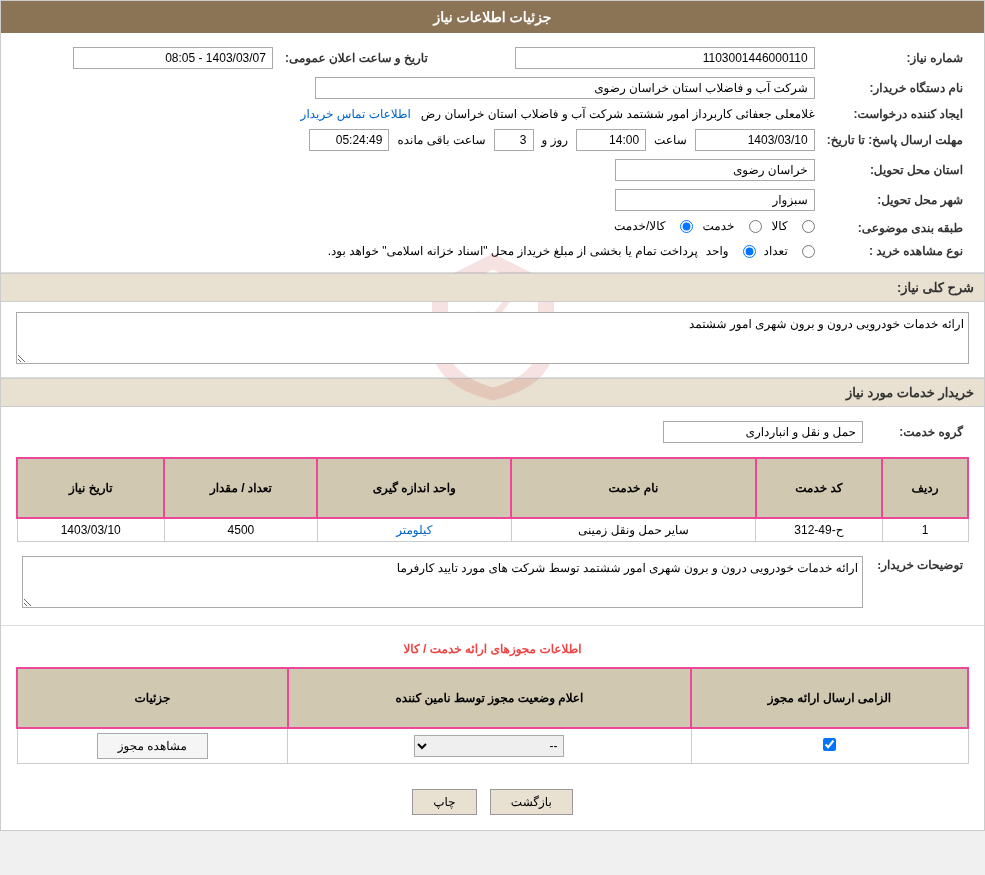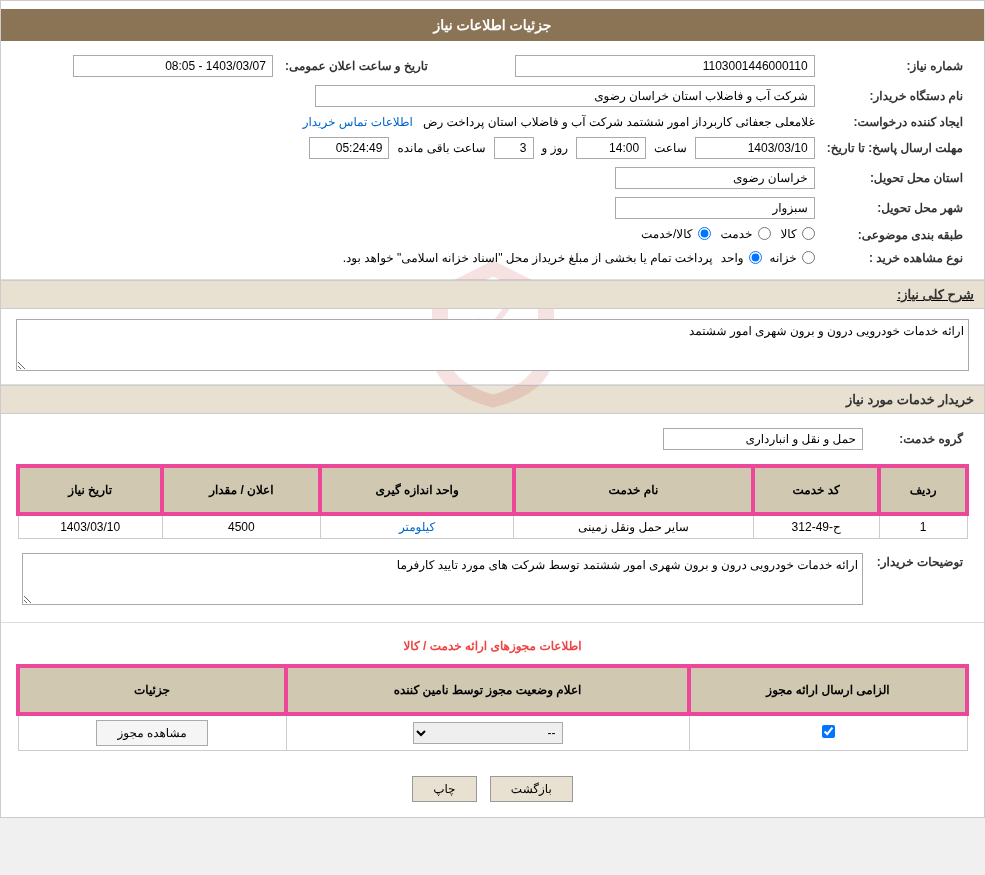--- a/index.html
+++ b/index.html
@@ -15,21 +15,20 @@
       background: #fff;
       border: 1px solid #ccc;
     }
     .page-header {
       background: #8B7355;
       color: #fff;
       text-align: center;
       padding: 8px 0;
       font-size: 14px;
       font-weight: bold;
-      margin-top: 8px;
     }
     .section {
       padding: 10px 15px;
       border-bottom: 1px solid #ddd;
     }
     .form-table {
       width: 100%;
       border-collapse: collapse;
     }
     .form-table td {
@@ -71,42 +70,42 @@
       border-top: 1px solid #ccc;
       border-bottom: 1px solid #ccc;
     }
     .data-table {
       width: 100%;
       border-collapse: collapse;
       margin-top: 5px;
     }
     .data-table th {
       background: #d0c8b0;
-      border: 4px solid #ec4899;
-      padding: 15px 8px;
+      border: 2px solid #ec4899;
+      padding: 22px 8px;
       text-align: center;
       font-weight: bold;
     }
     .data-table td {
       border: 1px solid #ccc;
       padding: 4px 8px;
       text-align: center;
     }
     .data-table tr:nth-child(even) { background: #f9f9f9; }
     .textarea-field {
       width: 100%;
       border: 1px solid #aaa;
       font-family: Tahoma, Arial, sans-serif;
       font-size: 12px;
       padding: 4px;
       resize: vertical;
       direction: rtl;
     }
     .radio-group { display: inline-flex; gap: 10px; align-items: center; direction: rtl; }
-    .radio-item { display: inline-flex; align-items: flex-start; gap: 5px; }
+    .radio-item { display: inline-flex; align-items: flex-end; gap: 14px; }
     .inline-row { display: flex; align-items: center; gap: 8px; direction: rtl; }
     .bottom-buttons {
       text-align: center;
       padding: 15px;
     }
     .btn {
       padding: 5px 20px;
       margin: 0 5px;
       font-family: Tahoma, Arial, sans-serif;
       font-size: 12px;
@@ -131,21 +130,20 @@
     .select-field {
       border: 1px solid #aaa;
       font-family: Tahoma, Arial, sans-serif;
       font-size: 12px;
       padding: 2px;
       width: 150px;
     }
     .checkbox-field { cursor: pointer; }
     .watermark-container {
       position: relative;
-      text-decoration: underline;
     }
     .watermark {
       position: absolute;
       top: 50%;
       left: 50%;
       transform: translate(-50%, -50%);
       opacity: 0.15;
       pointer-events: none;
       z-index: 1;
     }
@@ -181,21 +179,21 @@
       <tr>
         <td class="label-cell">نام دستگاه خریدار:</td>
         <td class="value-cell" colspan="3">
           <input class="input-field" style="width: 500px;" type="text" readonly="" value="شرکت آب و فاضلاب استان خراسان رضوی">
         </td>
       </tr>
 
       <tr>
         <td class="label-cell">ایجاد کننده درخواست:</td>
         <td class="value-cell" colspan="3">
-          <span>غلامعلی جعفائی کاربرداز امور ششتمد  شرکت آب و فاضلاب استان پرداخت رض</span>
+          <span>غلامعلی جعفائی کاربرداز امور ششتمد  شرکت آب و فاضلاب استان خراسان رض</span>
           &nbsp;
           <a class="info-link">اطلاعات تماس خریدار</a>
         </td>
       </tr>
 
       <tr>
         <td class="label-cell">مهلت ارسال پاسخ: تا تاریخ:</td>
         <td class="value-cell" colspan="3">
           <div class="inline-row">
             <input class="input-field input-date" type="text" readonly="" value="1403/03/10" style="">
@@ -242,21 +240,21 @@
           </div>
         </td>
       </tr>
 
       <tr>
         <td class="label-cell">نوع مشاهده خرید :</td>
         <td class="value-cell" colspan="3">
           <div class="inline-row">
             <label class="radio-item">
               <input type="radio" name="purchase" style="">
-              <span>خزانه</span>
+              <span>تعداد</span>
             </label>
             <label class="radio-item">
               <input type="radio" name="purchase" checked="" style="">
               <span>واحد</span>
             </label>
             <span>پرداخت تمام یا بخشی از مبلغ خریداز محل "اسناد خزانه اسلامی" خواهد بود.</span>
           </div>
         </td>
       </tr>
 
@@ -296,40 +294,40 @@
     </tbody>
       </table>
 
     <table class="data-table" style="margin-top:10px;">
       <thead>
         <tr>
           <th>ردیف</th>
           <th>کد خدمت</th>
           <th>نام خدمت</th>
           <th>واحد اندازه گیری</th>
-          <th>اعلان / مقدار</th>
+          <th>تعداد / مقدار</th>
           <th>تاریخ نیاز</th>
         </tr>
       </thead>
       <tbody>
         <tr>
           <td>1</td>
           <td>ح-49-312</td>
           <td>سایر حمل ونقل زمینی</td>
           <td style="color:#0066cc; cursor:pointer;">کیلومتر</td>
           <td>4500</td>
           <td>1403/03/10</td>
         </tr>
       </tbody>
     </table>
 
     <table class="form-table" style="margin-top:10px;">
       <tbody>
           <tr>
-        <td class="label-cell" style="width:100px; vertical-align:top; padding-top:6px;">توضیحات خریدار:</td>
+        <td class="label-cell" style="width:100px; vertical-align:top; padding-top:6px;font-family:Liberation Serif, serif;">توضیحات خریدار:</td>
         <td class="value-cell">
           <textarea class="textarea-field" rows="3" readonly="" style="">ارائه خدمات خودرویی درون و برون شهری امور ششتمد توسط شرکت های مورد تایید کارفرما</textarea>
         </td>
       </tr>
     </tbody>
       </table>
 
   </div>
 
   <div class="permissions-section">

